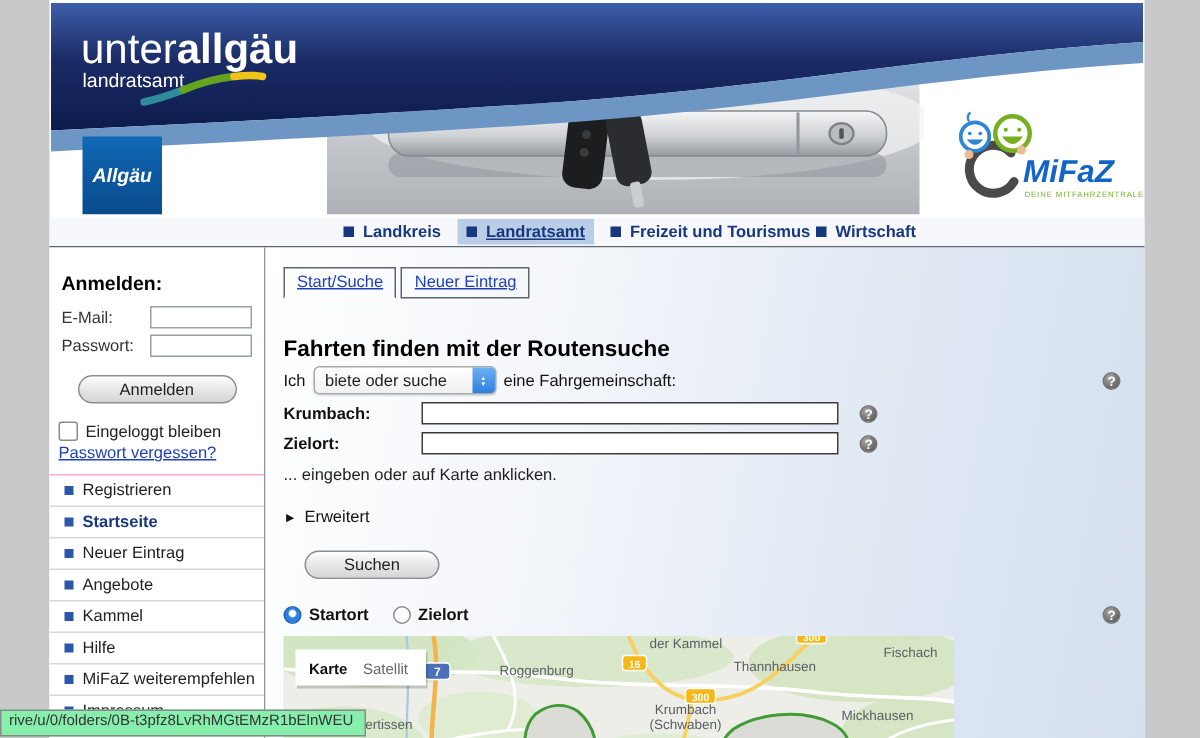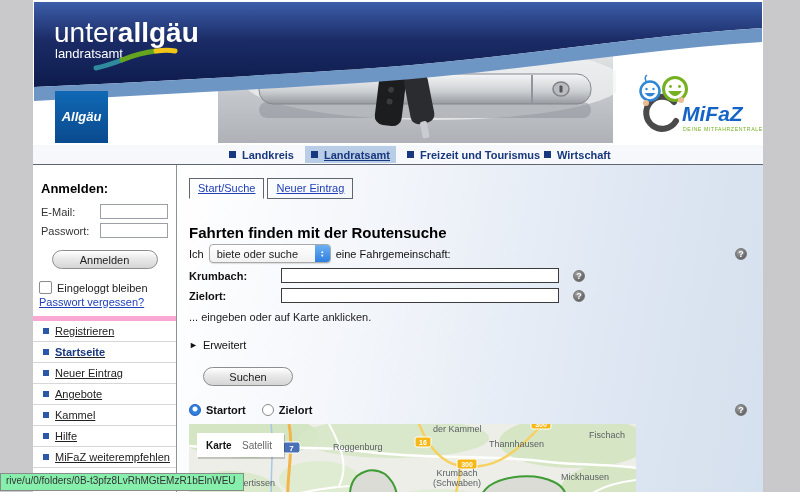--- a/index.html
+++ b/index.html
@@ -53,21 +53,21 @@
     font-size:11px;color:#222;text-align:center;line-height:17px;cursor:pointer;
     font-family:"Liberation Sans", sans-serif;
   }
   .remember-row{display:flex;align-items:center;margin:12px 6px 2px;}
   .checkbox{
     width:11px;height:11px;border:1px solid #8b8b8b;border-radius:2px;background:#fff;
     margin-right:5px;flex:0 0 auto;cursor:pointer;
   }
   .forgot{margin:2px 6px 8px;}
   .forgot a{color:#2140b8;font-size:11px;cursor:pointer;text-decoration:underline;}
-  .menu{border-top:5px solid #f9a8d4;text-decoration:underline;}
+  .menu{border-top:1px solid #f9a8d4;}
   .menu-item{
     display:flex;align-items:center;padding:4px 0 4px 10px;
     border-bottom:1px solid #d7d7d7;cursor:pointer;color:#222;
   }
   .menu-item .sq{width:6px;height:6px;background:#2a57a8;margin-right:6px;flex:0 0 auto;}
   .menu-item.active{font-weight:bold;color:#17377e;}
   
   .main{
     flex:1;position:relative;box-sizing:border-box;padding:12px 0 0 12px;
     background:linear-gradient(100deg,#ffffff 0%,#f2f5fa 35%,#dde6f2 75%,#d5e0ee 100%);

